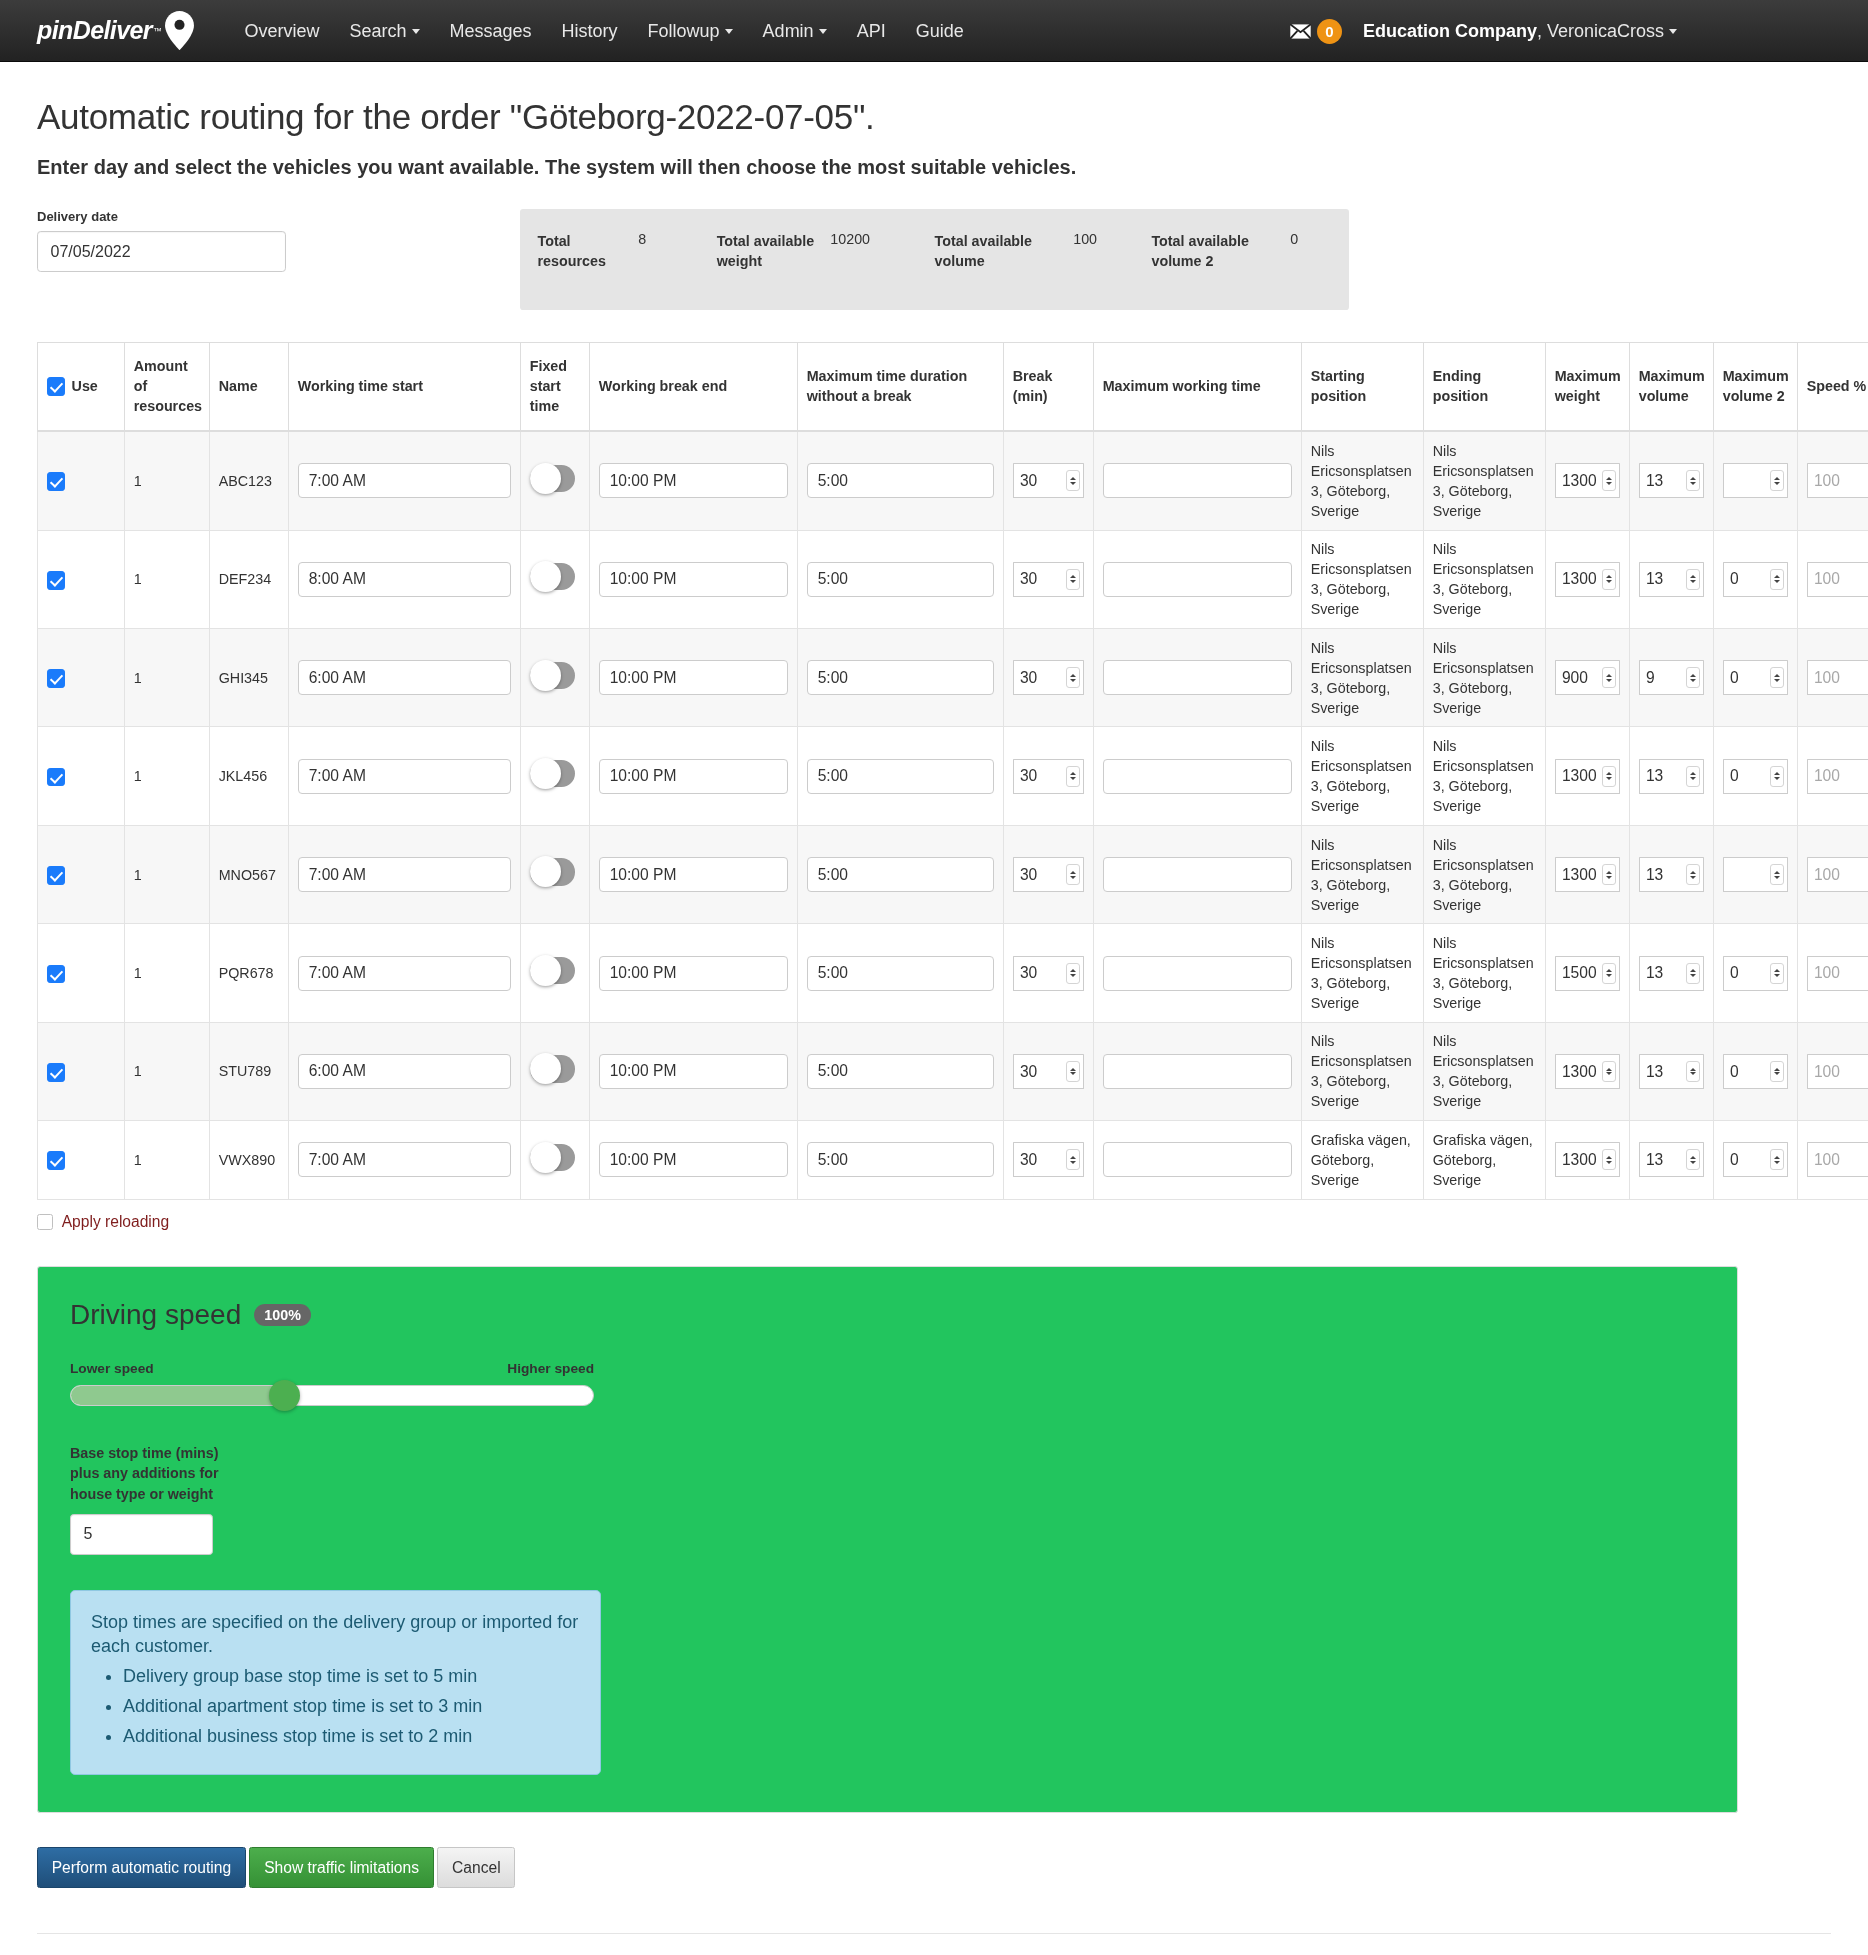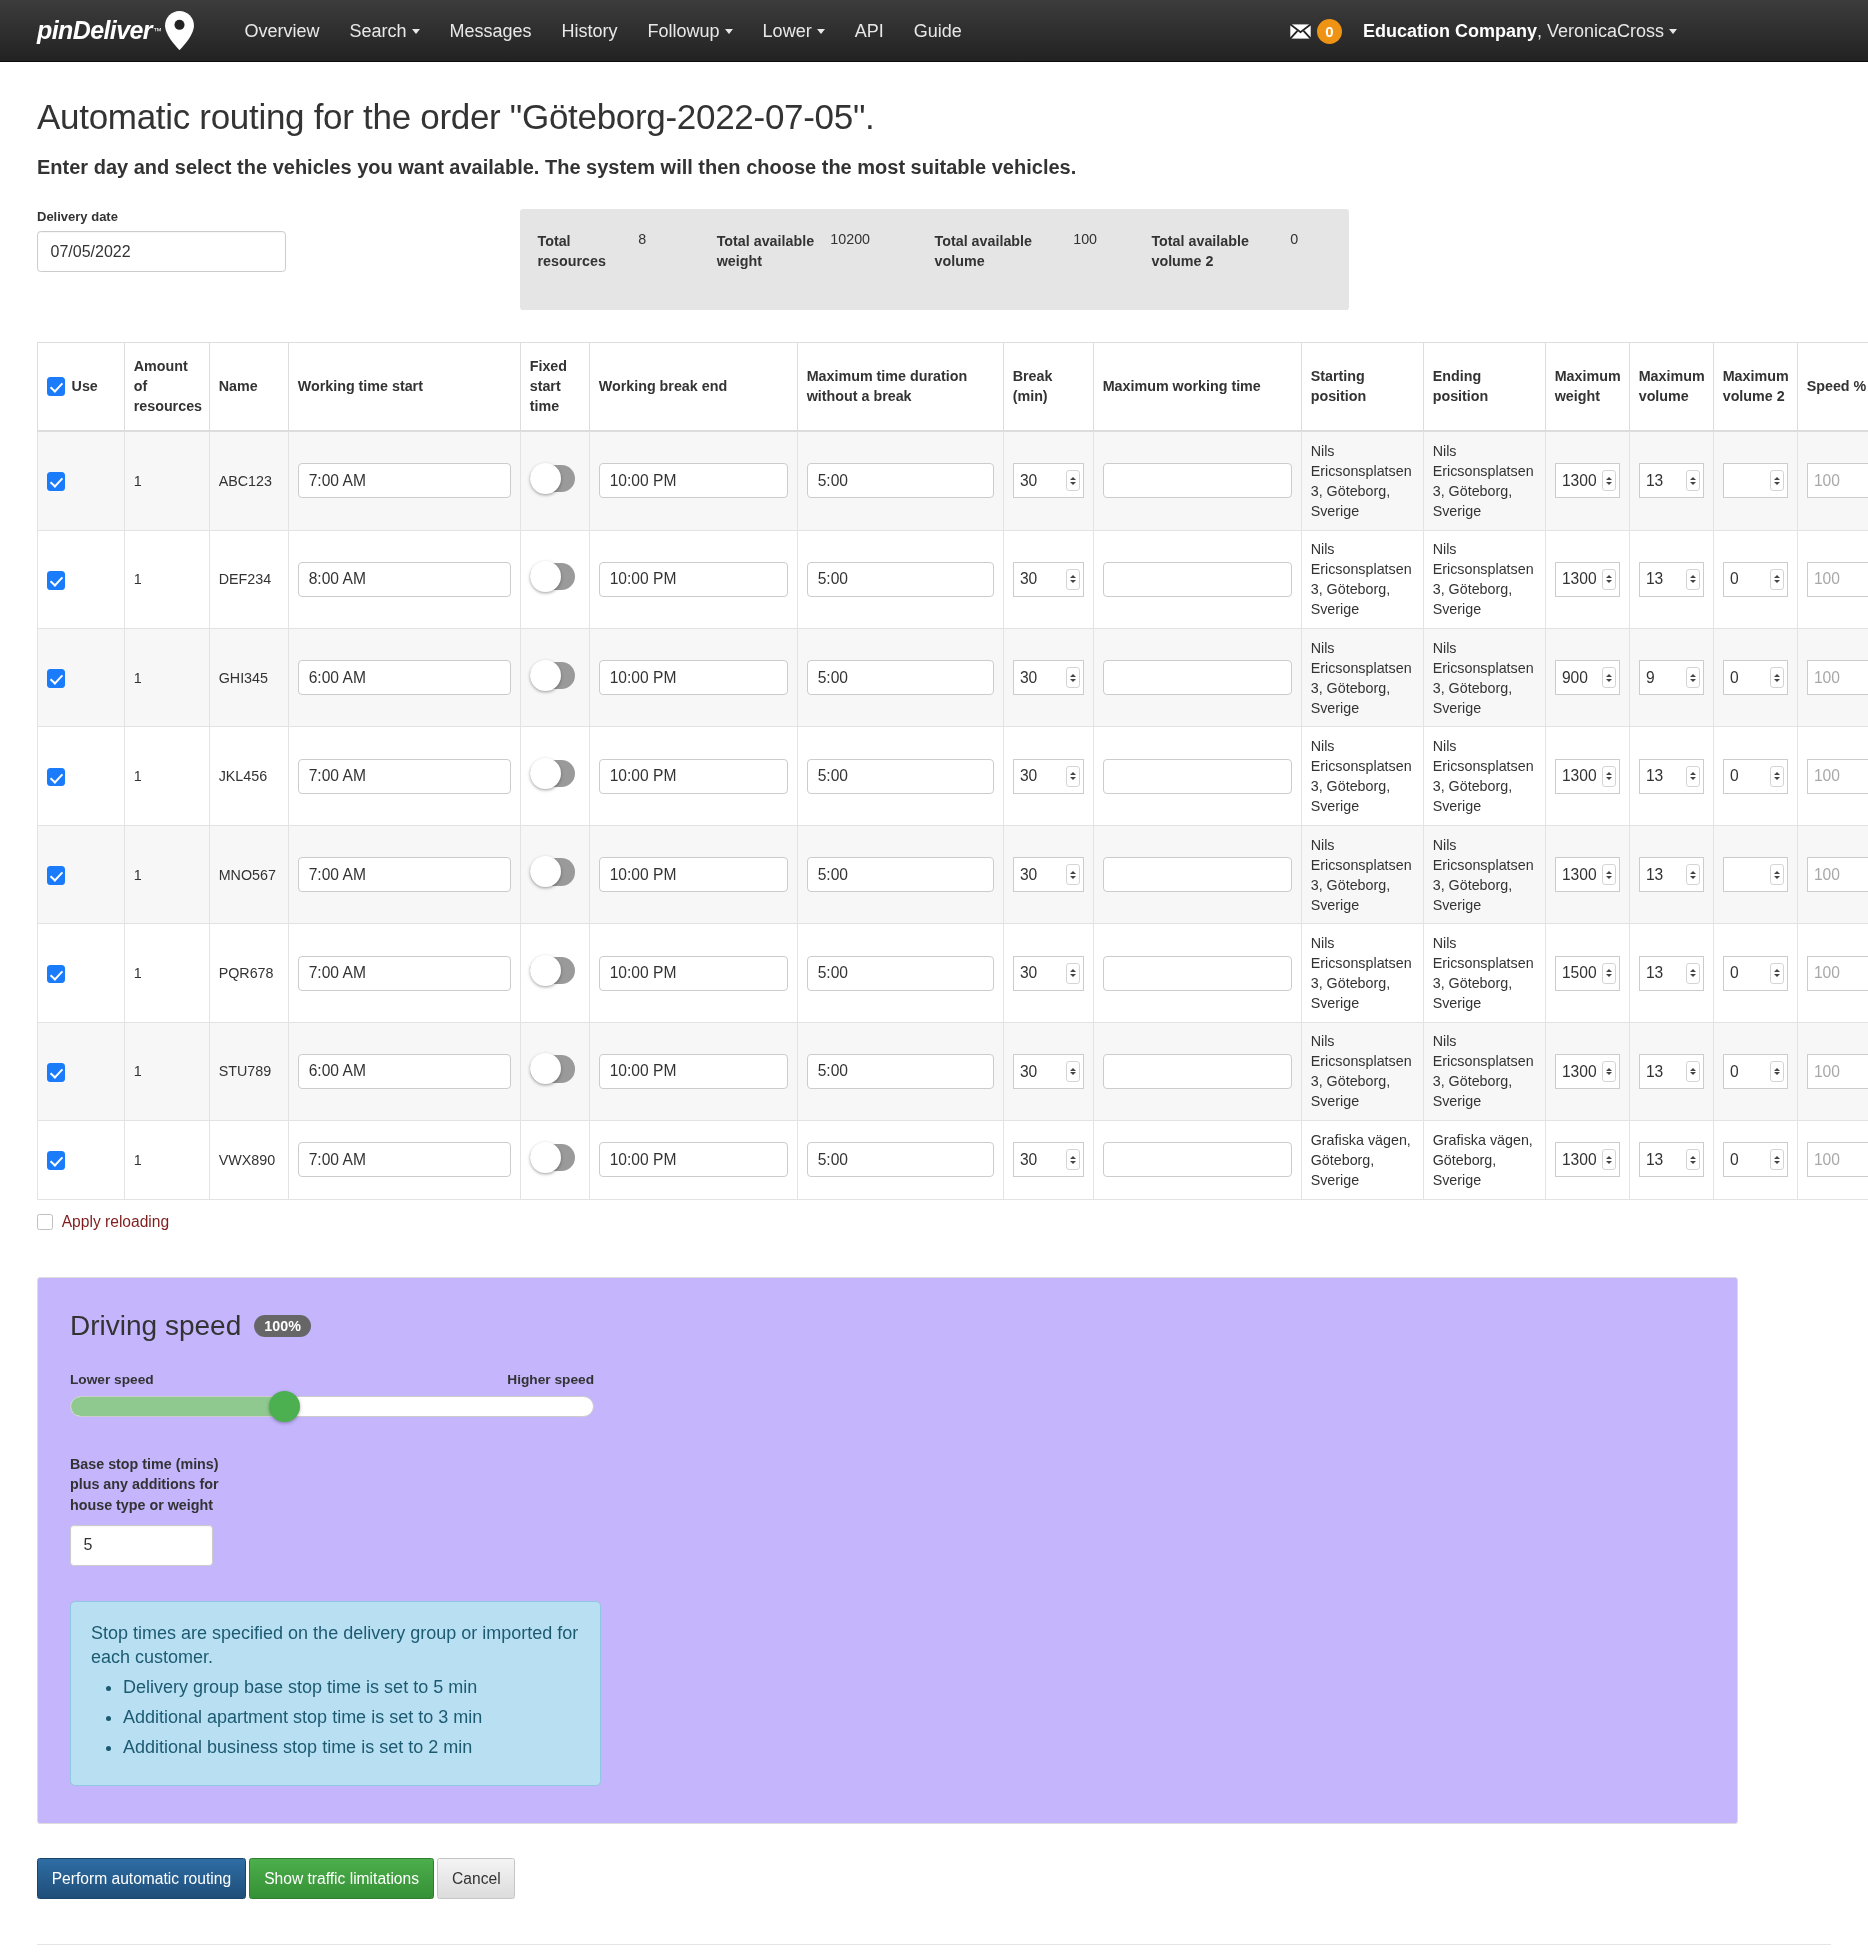--- a/index.html
+++ b/index.html
@@ -224,22 +224,22 @@
   }
   .apply-row label { font-size: 15.6px; color:#7f1d1d; cursor:pointer;}
   .cb-sm {
     -webkit-appearance:none; appearance:none;
     width: 16px; height: 16px; border:0.6px solid #c0c0c0; border-radius:2.5px;
     background:#fff; margin:0; cursor:pointer;
   }
 
   
   .panel {
-    margin-top: 46px;
-    background: #c4b5fd;
+    margin-top: 35px;
+    background: #22c55e;
     border: 0.6px solid #ddd;
     border-radius: 3.1px;
     width: 1701px;
     padding: 32px 32px 37px 32px;
   }
   .panel h2 {
     font-size: 28px; font-weight: normal; color: #333; margin: 0;
     display: flex; align-items: center; gap: 12.5px;
   }
   .pct-badge {
@@ -331,21 +331,21 @@
         <circle cx="23" cy="22" r="8" fill="#222222"></circle>
       </svg>
     </span>
   </div>
   <div class="nav-links">
     <a href="#"><span>Overview</span></a>
     <a href="#"><span>Search</span><span class="caret"></span></a>
     <a href="#"><span>Messages</span></a>
     <a href="#"><span>History</span></a>
     <a href="#"><span>Followup</span><span class="caret"></span></a>
-    <a href="#"><span>Lower</span><span class="caret"></span></a>
+    <a href="#"><span>Admin</span><span class="caret"></span></a>
     <a href="#"><span>API</span></a>
     <a href="#"><span>Guide</span></a>
   </div>
   <div class="nav-right">
     <div class="mail-wrap">
       <span class="env">
         <svg width="21" height="15" viewBox="0 0 34 24">
           <rect x="0.5" y="0.5" width="33" height="23" fill="#ffffff"></rect>
           <path d="M0 0 L17 13 L34 0" fill="none" stroke="#222" stroke-width="3"></path>
           <path d="M0 24 L12 11 M34 24 L22 11" fill="none" stroke="#222" stroke-width="3"></path>

